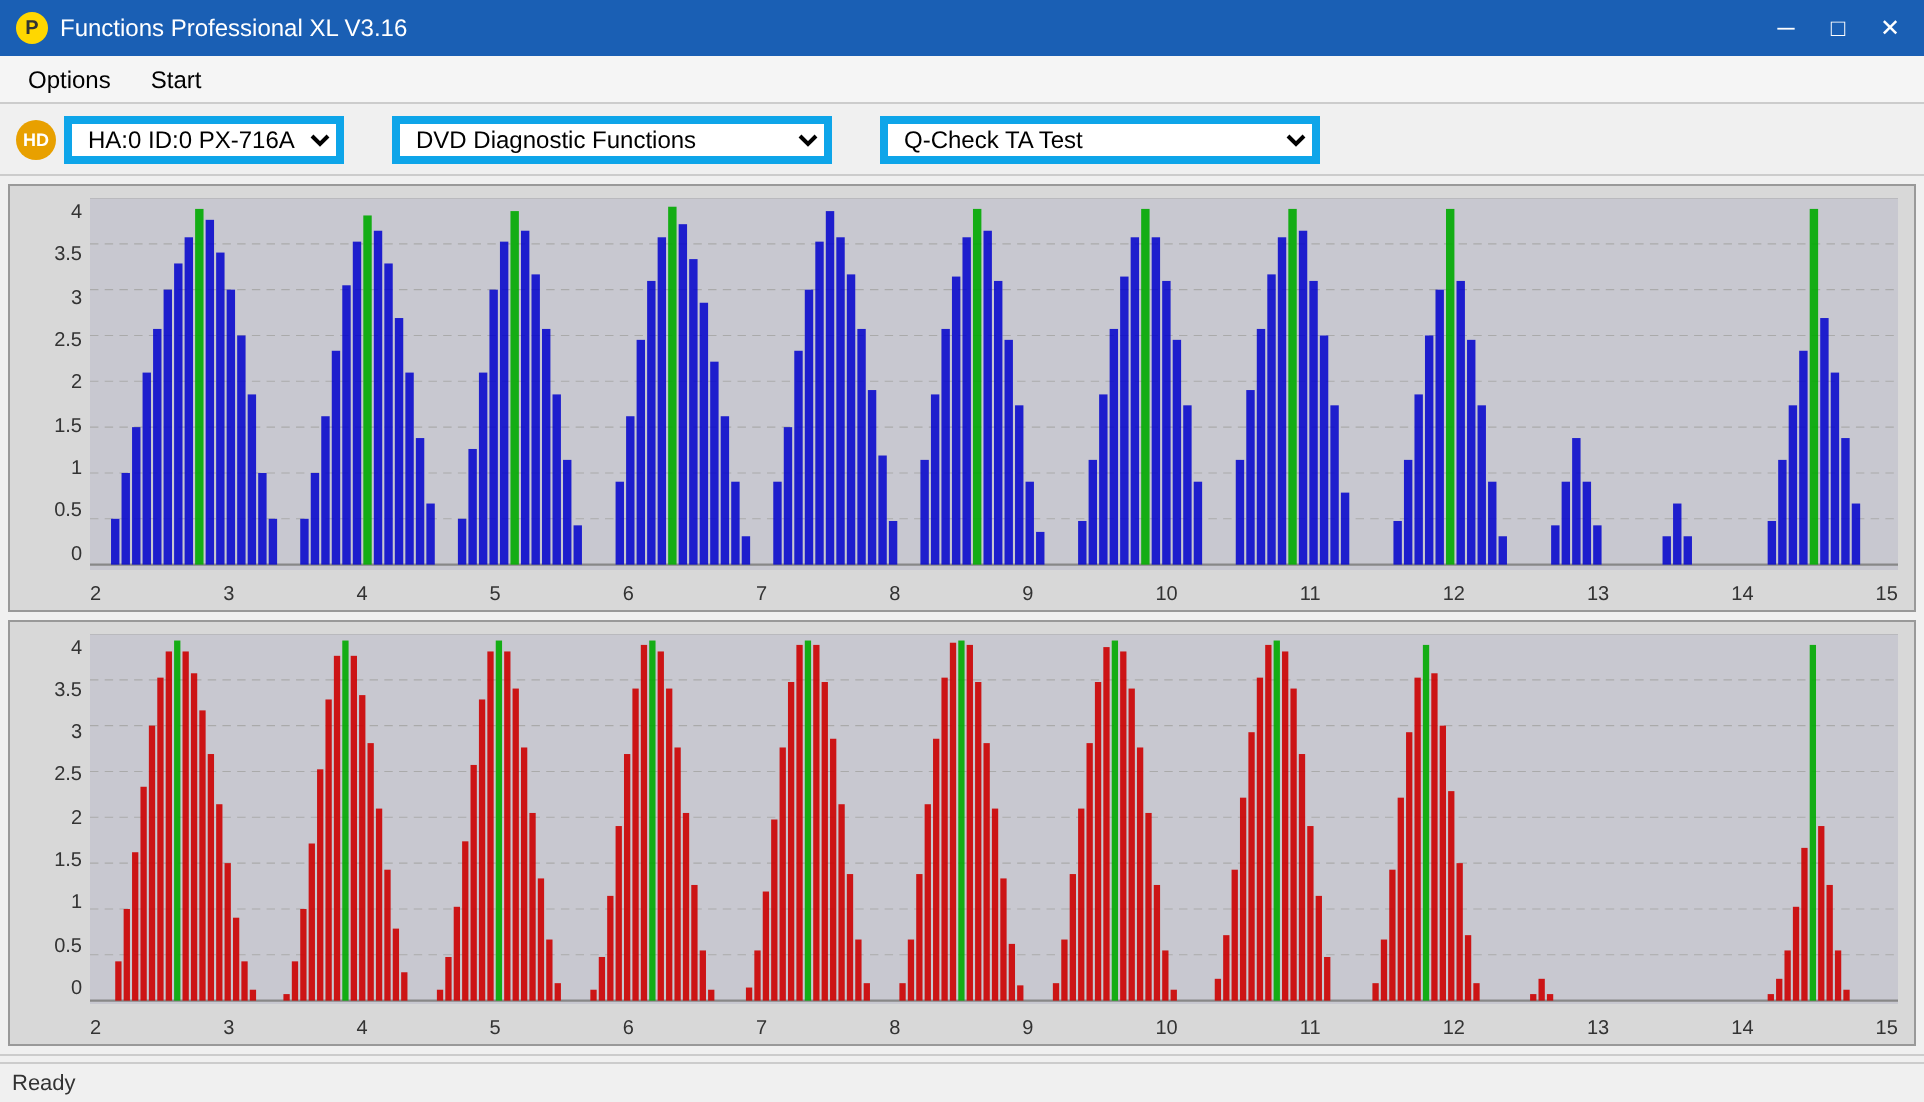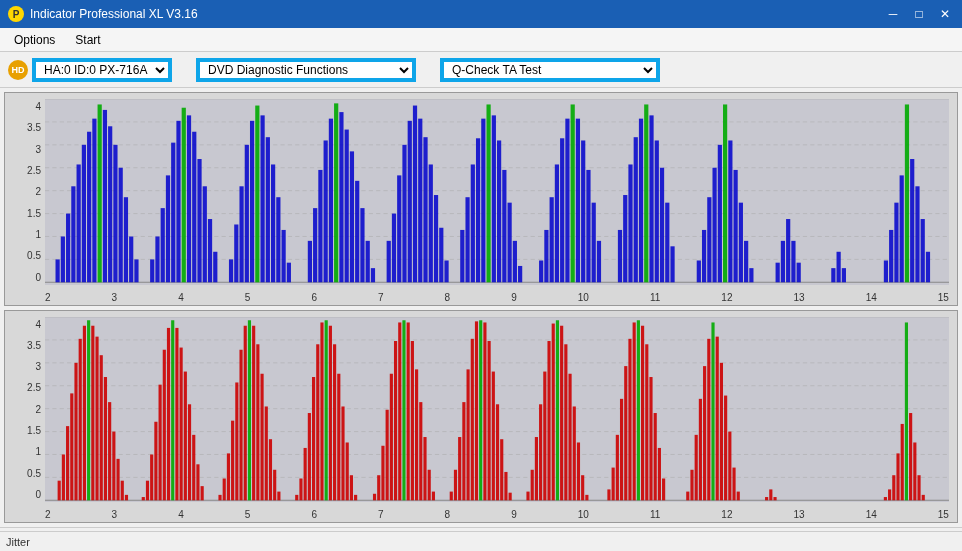--- a/index.html
+++ b/index.html
@@ -247,21 +247,21 @@
     }
   </style>
 </head>
 <body>
 
 <div id="titlebar">
   <div id="titlebar-left">
     <div id="titlebar-icon">
       <span>P</span>
     </div>
-    <span id="titlebar-title">Indicator Professional XL V3.16</span>
+    <span id="titlebar-title">Functions Professional XL V3.16</span>
   </div>
   <div id="titlebar-controls">
     <div class="title-btn">─</div>
     <div class="title-btn">□</div>
     <div class="title-btn close">✕</div>
   </div>
 </div>
 
 <div id="menubar">
   <div class="menu-item">Options</div>
@@ -696,14 +696,14 @@
     <span class="ta-label">TA Quality Indicator:</span>
 
   </div>
   <div class="start-btn-area">
     <button class="start-btn">Start</button>
 
   </div>
 </div>
 
 <div id="statusbar">
-  <span>Jitter</span>
+  <span>Ready</span>
 </div>
 
 </body></html>

